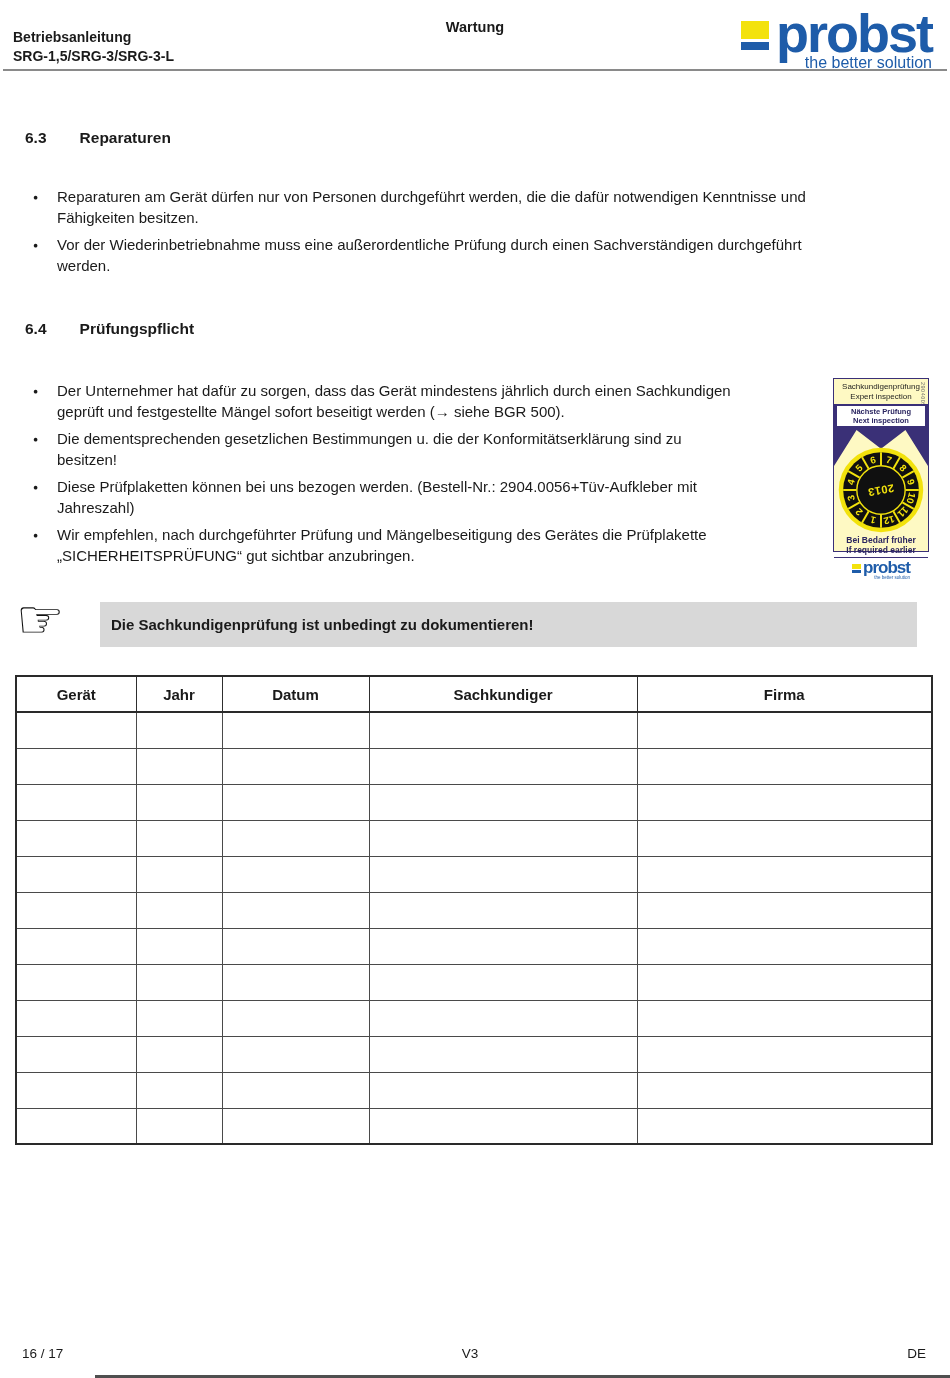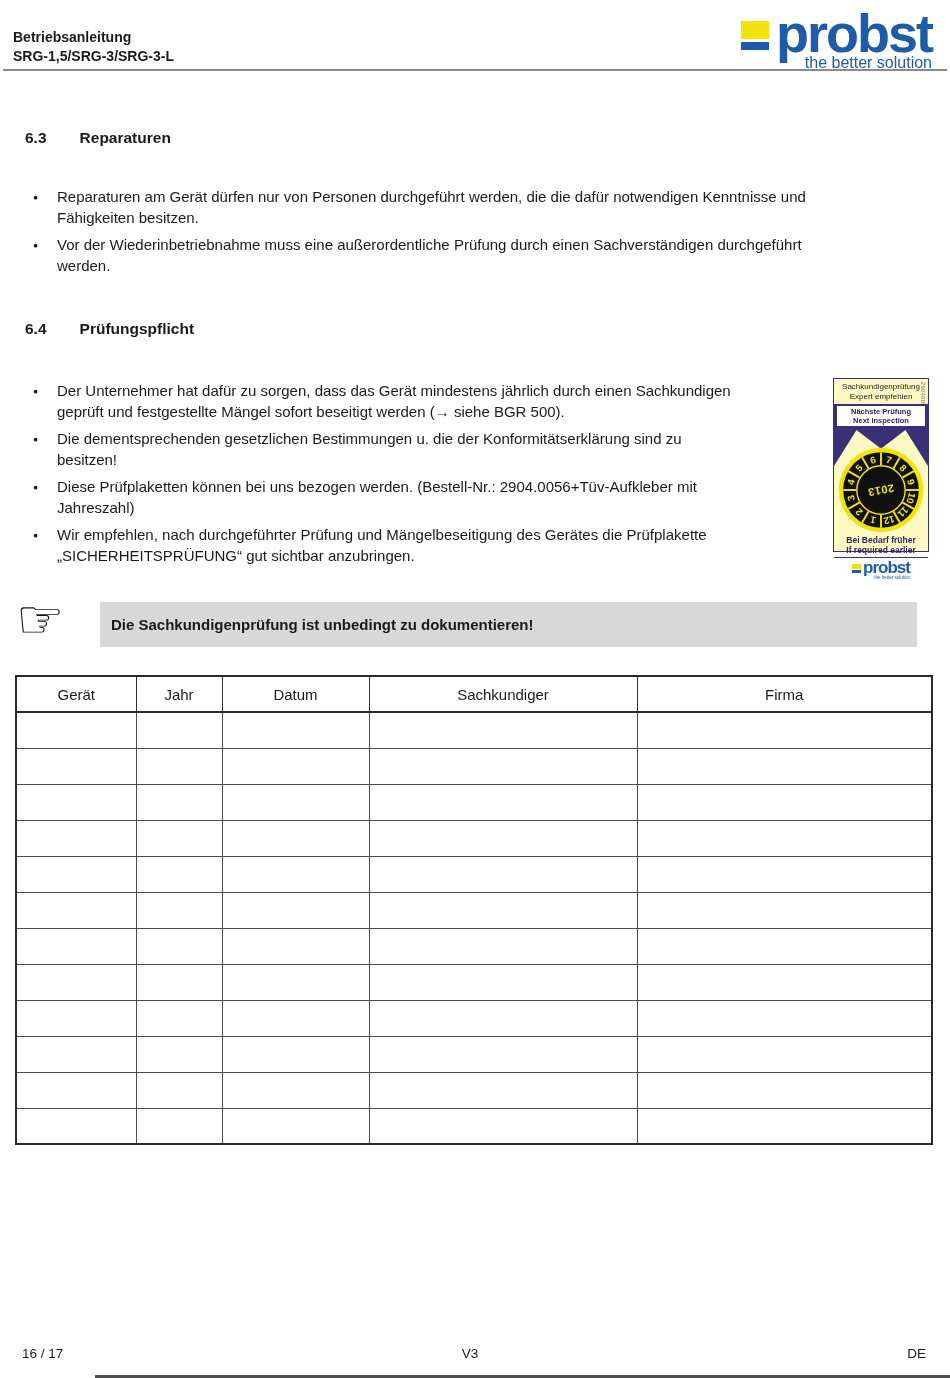--- a/index.html
+++ b/index.html
@@ -45,41 +45,42 @@
   .stk-logo .m-word { font-size:17px; line-height:15px; font-weight:bold; color:#1E5CA9; letter-spacing:-1px; }
   .stk-logo .m-tag { font-size:4.5px; color:#1E5CA9; text-align:right; }
 
   
   .manicule { position:absolute; left:16px; top:592px; font-size:54px; line-height:54px; color:#111; }
   .note-box { position:absolute; left:100px; top:602px; width:817px; height:45px; background:#D8D8D8;
               display:flex; align-items:center; padding-left:11px; font-size:15px; font-weight:bold; }
 
   
   .insp-table { position:absolute; left:15px; top:675px; width:918px; border-collapse:collapse; table-layout:fixed; }
-  .insp-table th { height:36px; font-size:15px; font-weight:normal; border:1px solid #2e2e2e; }
+  .insp-table th { height:36px; font-size:15px; font-weight:bold; border:1px solid #2e2e2e; }
   .insp-table td { height:36px; border:1px solid #4a4a4a; }
   .insp-table { border:2px solid #2a2a2a; }
   .insp-table thead tr { border-bottom:2px solid #2a2a2a; }
 
   
   .footer { position:absolute; left:0; right:0; top:1346px; height:20px; font-size:13.5px; }
   .f-page { position:absolute; left:22px; }
   .f-version { position:absolute; left:0; right:10px; text-align:center; }
   .f-lang { position:absolute; right:24px; }
   .bottom-edge { position:absolute; left:95px; right:0; bottom:0; height:3px; background:#4f4f4f; }
 </style>
 </head>
 <body>
 
 <div class="page">
 
   <div class="hdr-left">
     <div>Betriebsanleitung</div>
     <div>SRG-1,5/SRG-3/SRG-3-L</div>
   </div>
+  <div class="hdr-center">Wartung</div>
 
   <div class="logo">
     <div class="logo-row">
       <div class="logo-mark">
         <div class="logo-yellow"></div>
         <div class="logo-blue"></div>
       </div>
       <div class="logo-word">probst</div>
     </div>
     <div class="logo-tag">the better solution</div>
@@ -106,21 +107,21 @@
 besitzen!</li>
     <li>Diese Prüfplaketten können bei uns bezogen werden. (Bestell-Nr.: 2904.0056+Tüv-Aufkleber mit
 Jahreszahl)</li>
     <li>Wir empfehlen, nach durchgeführter Prüfung und Mängelbeseitigung des Gerätes die Prüfplakette
 „SICHERHEITSPRÜFUNG“ gut sichtbar anzubringen.</li>
   </ul>
 
   <aside class="sticker">
     <div class="stk-titles">
       <div>Sachkundigenprüfung</div>
-      <div>Expert empfehlen</div>
+      <div>Expert inspection</div>
       <div class="stk-order">29040056</div>
     </div>
     <div class="stk-band">
       <div class="stk-band-box">
         <div>Nächste Prüfung</div>
         <div>Next inspection</div>
       </div>
     </div>
     <svg class="stk-dial" viewBox="0 0 100 100">
       <circle cx="50" cy="50" r="48" fill="#F2E20C"></circle>

